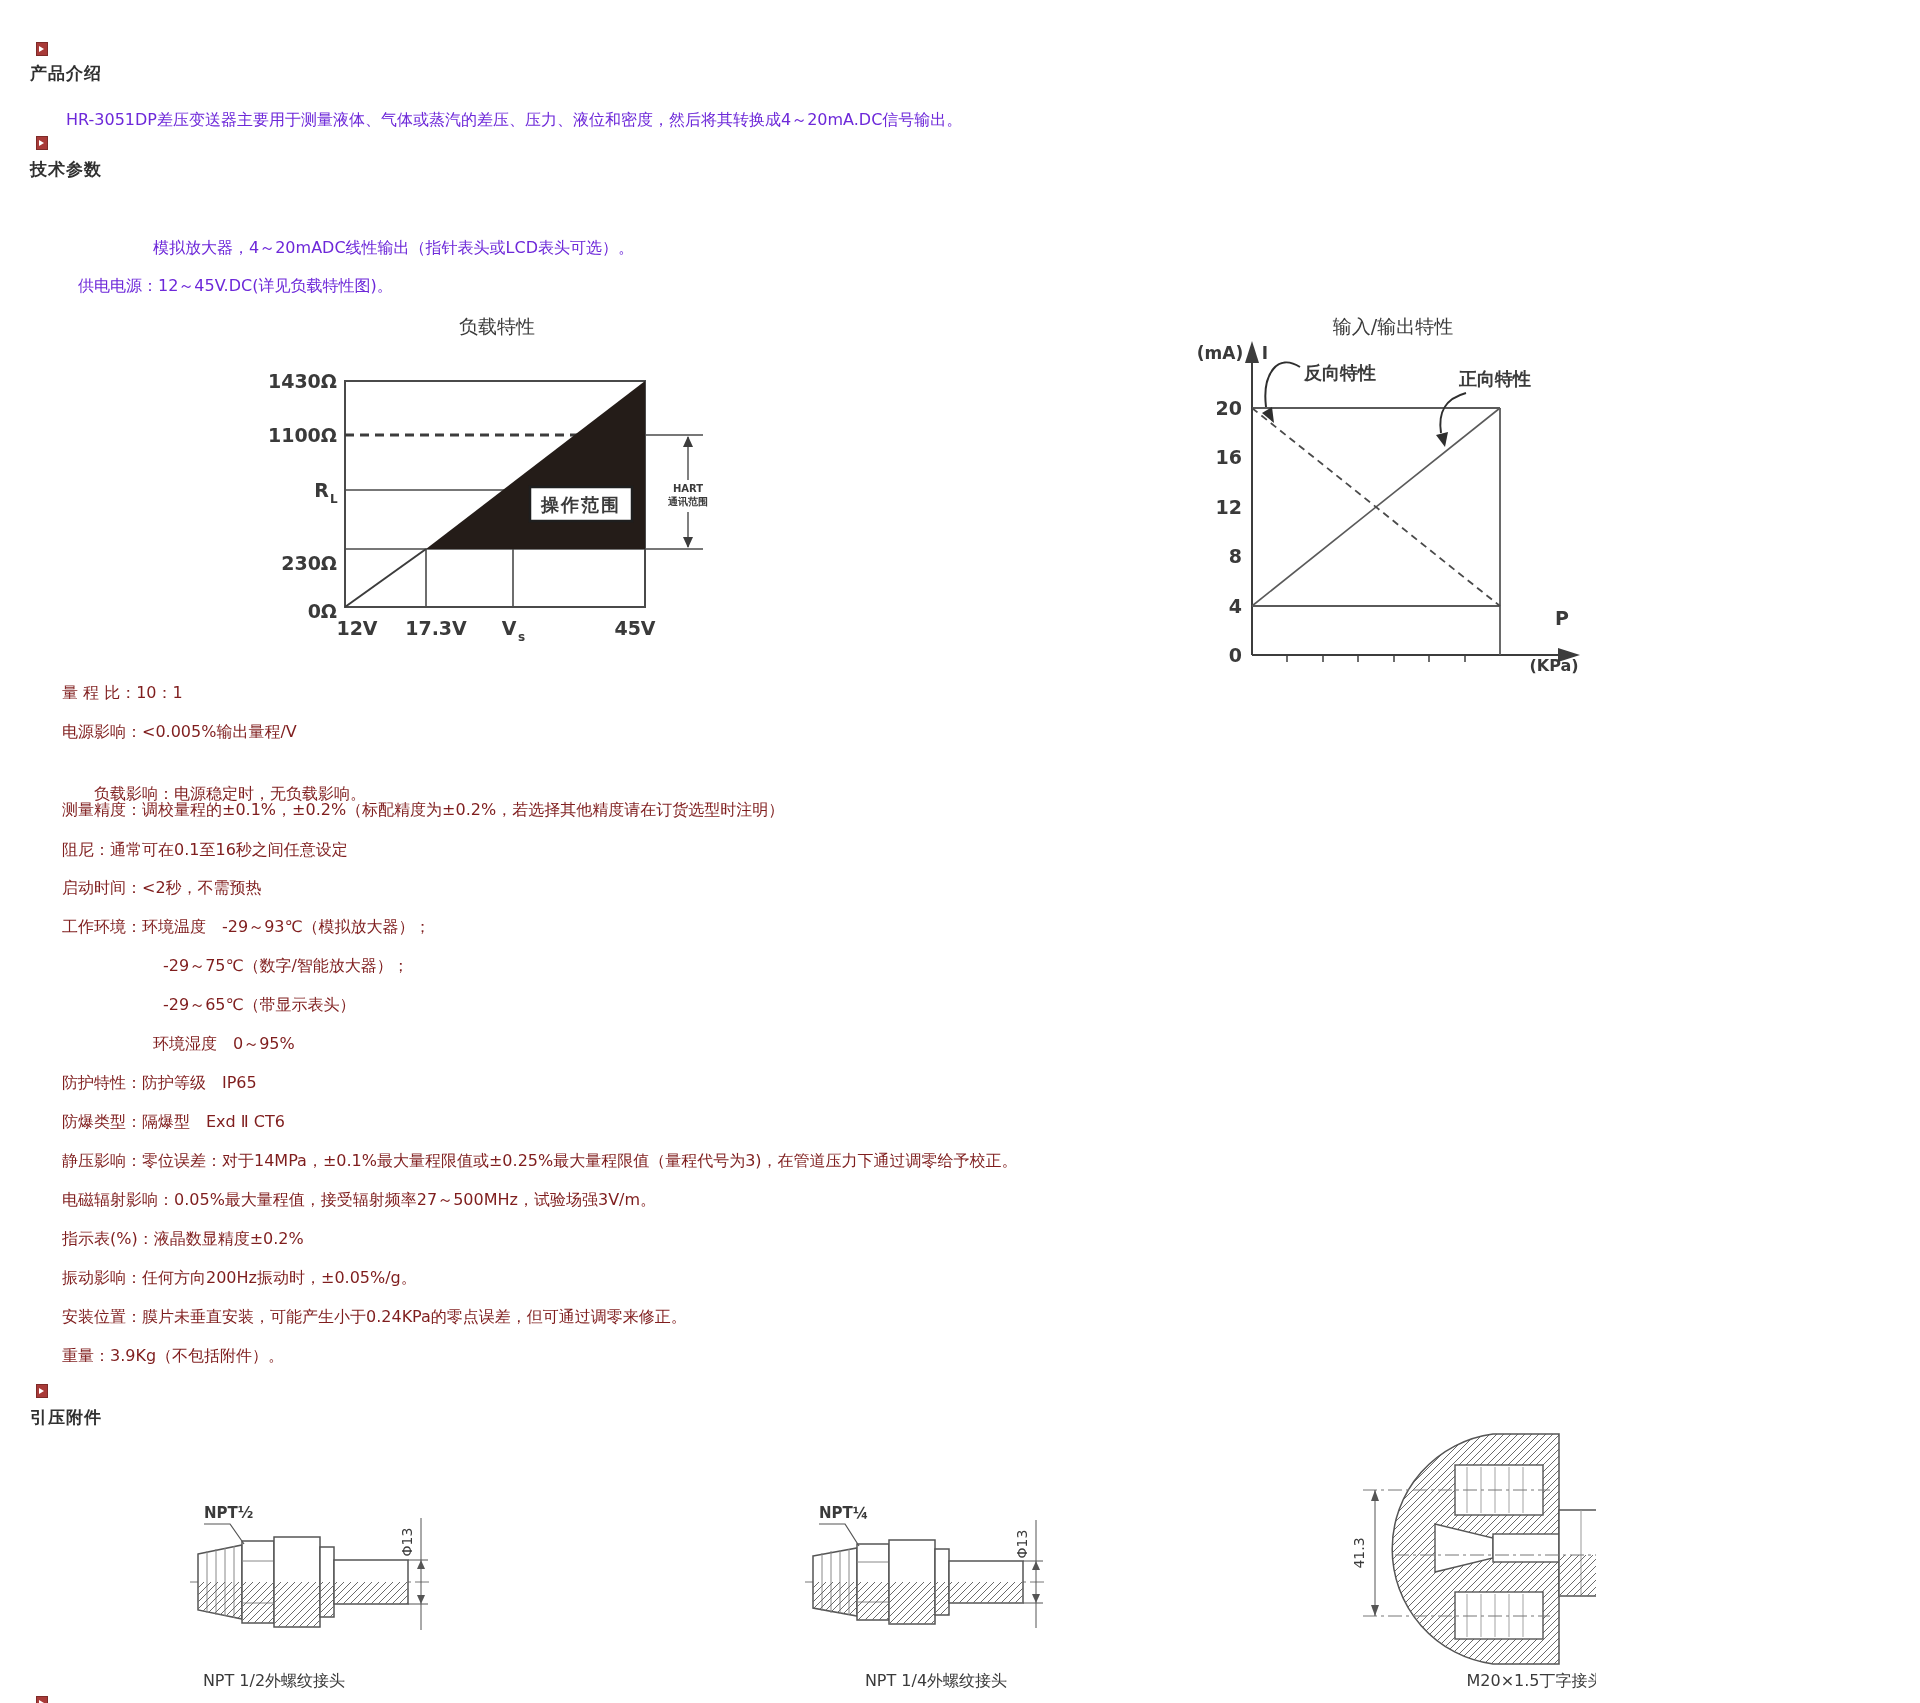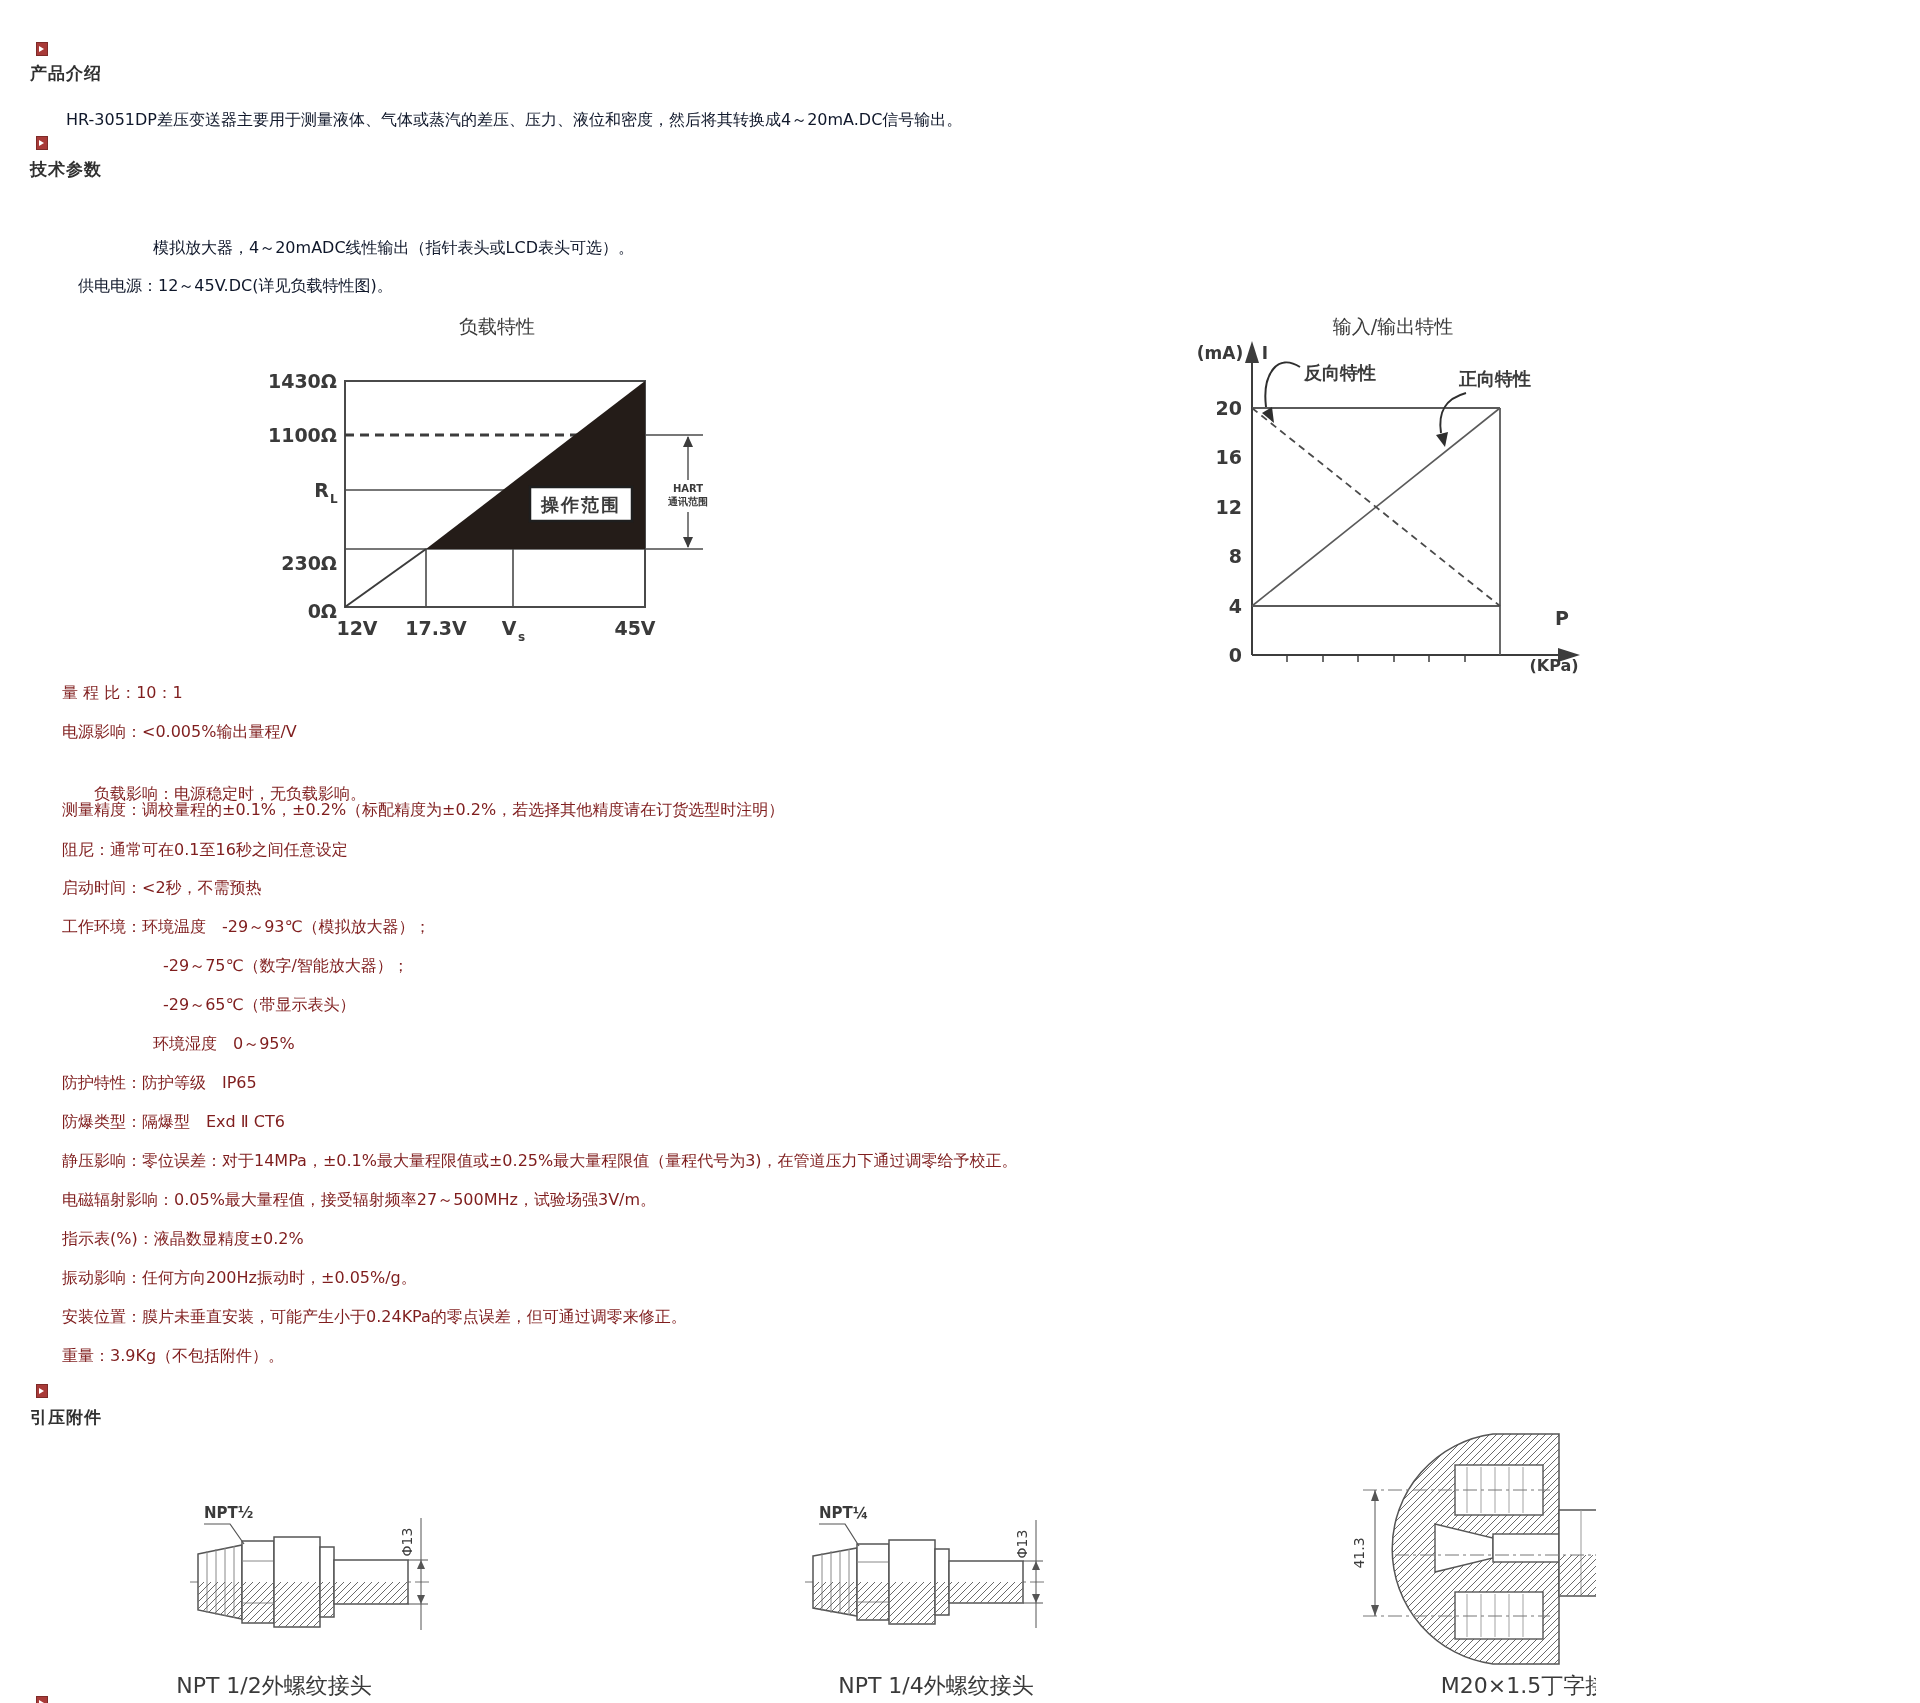--- a/index.html
+++ b/index.html
@@ -1,27 +1,27 @@
 <!DOCTYPE html>
 <html><head>
 <meta charset="utf-8">
 <style>
   html,body{margin:0;padding:0;background:#fff;}
   #page{position:relative;width:1596px;height:1703px;background:#ffffff;overflow:hidden;
         font-family:"DejaVu Sans","Liberation Sans",sans-serif;color:#3e3e3e;}
   .abs{position:absolute;}
   .heading{font-size:17px;font-weight:bold;color:#303030;letter-spacing:1px;}
-  .body-text{font-size:16px;color:#0f172a;white-space:nowrap;}
+  .body-text{font-size:16px;color:#6d28d9;white-space:nowrap;}
   .spec-line{position:absolute;left:62px;font-size:16px;color:#7f1d1d;white-space:nowrap;height:20px;}
   .indent1{left:153px;}
   .indent2{left:163px;}
   .marker{position:absolute;width:10px;height:12px;background:#a83a38;border:1px solid #7e2a28;}
   .marker::after{content:"";position:absolute;left:2px;top:3px;width:0;height:0;
                  border-top:3px solid transparent;border-bottom:3px solid transparent;border-left:5px solid #fff;}
-  .caption{position:absolute;font-size:22px;color:#3a3a3a;text-align:center;white-space:nowrap;}
+  .caption{position:absolute;font-size:16px;color:#3a3a3a;text-align:center;white-space:nowrap;}
   svg text{font-family:"DejaVu Sans","Liberation Sans",sans-serif;fill:#3a3a3a;}
   svg .tick{font-size:19px;font-weight:600;}
   svg .ctitle{font-size:19px;font-weight:500;}
   svg .clabel{font-size:18px;font-weight:600;}
   svg .small{font-size:10px;font-weight:600;}
   svg .dimtxt{font-size:14px;}
   svg .thread-label{font-size:15px;font-weight:600;}
 </style>
 </head>
 <body>

